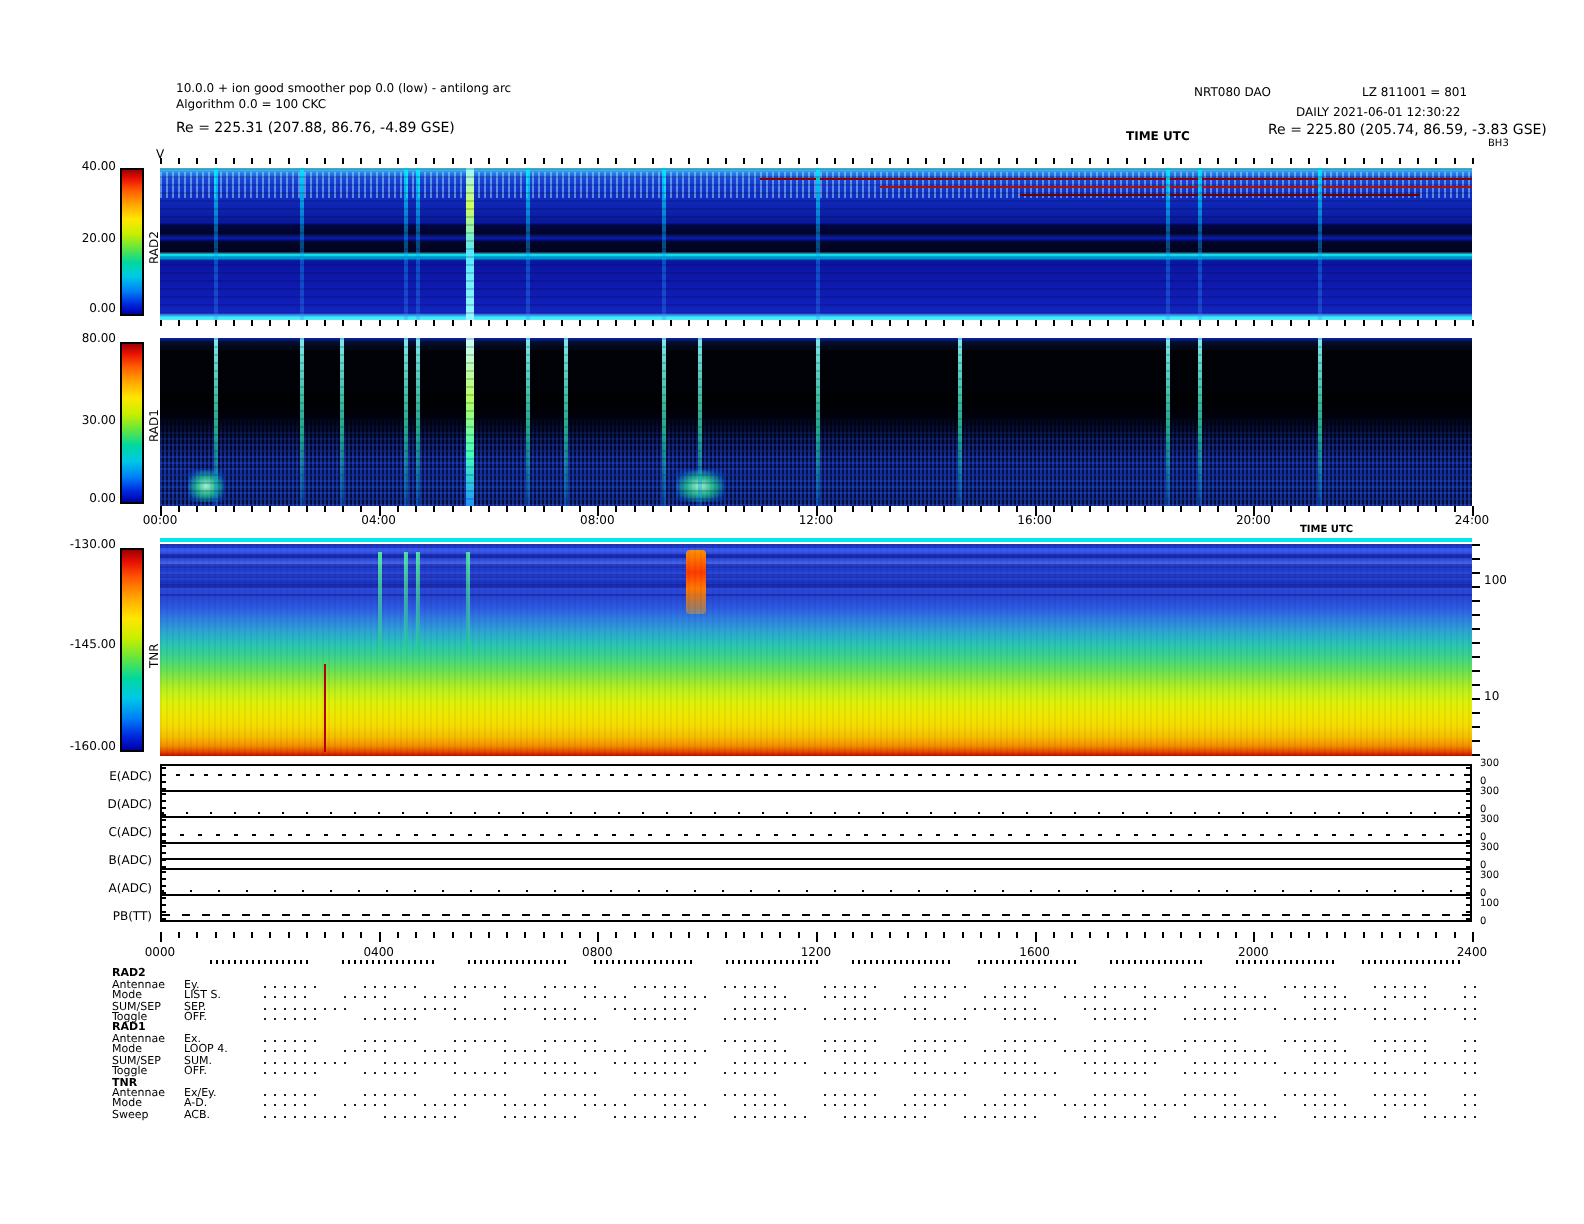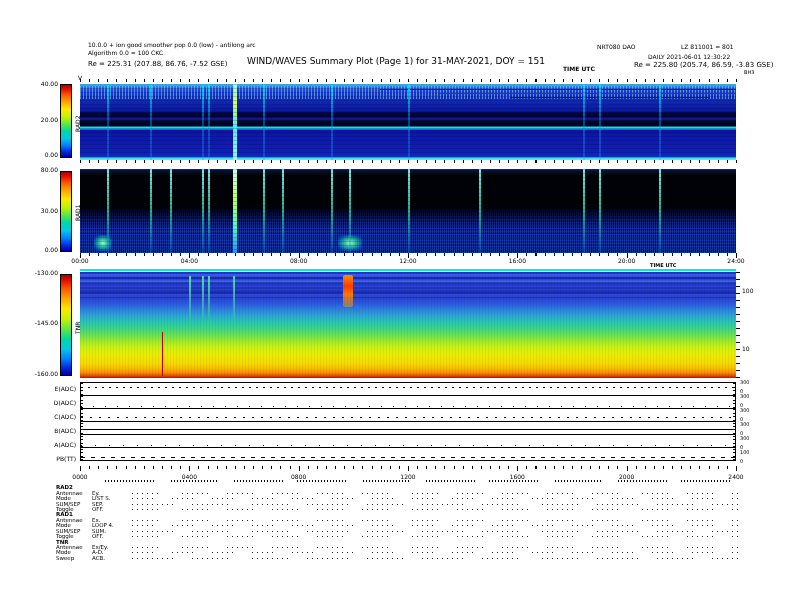--- a/index.html
+++ b/index.html
@@ -105,23 +105,22 @@
     -webkit-mask-image:repeating-linear-gradient(90deg,#000 0 50px,transparent 50px 64px);
     mask-image:repeating-linear-gradient(90deg,#000 0 50px,transparent 50px 64px)}
 </style>
 </head>
 <body>
 
 <div id="page">
 
   <div class="h6" style="left:88px;top:41px">10.0.0 + ion good smoother pop 0.0 (low) - antilong arc</div>
   <div class="h6" style="left:88px;top:49px">Algorithm 0.0 = 100 CKC</div>
-  <div class="h7" style="left:88px;top:60px">Re =  225.31 (207.88, 86.76, -7.52 GSE)</div>
+  <div class="h7" style="left:88px;top:60px">Re =  225.31 (207.88, 86.76, -4.89 GSE)</div>
   <div class="h6" style="left:78px;top:74px">V</div>
-  <div class="title">WIND/WAVES Summary Plot (Page 1) for 31-MAY-2021, DOY = 151</div>
   <div class="h6 b" style="left:563px;top:65px">TIME UTC</div>
   <div class="h6" style="left:597px;top:43px">NRT080 DAO</div>
   <div class="h6" style="left:681px;top:43px">LZ 811001 = 801</div>
   <div class="h6" style="left:648px;top:53px">DAILY 2021-06-01 12:30:22</div>
   <div class="h7" style="left:634px;top:61px">Re =  225.80 (205.74, 86.59, -3.83 GSE)</div>
   <div class="h5" style="left:744px;top:69px">BH3</div>
 
   <div class="tickrow-minor" style="top:79px"></div>
 
   <div class="cb" style="top:84px;height:74px"></div>

